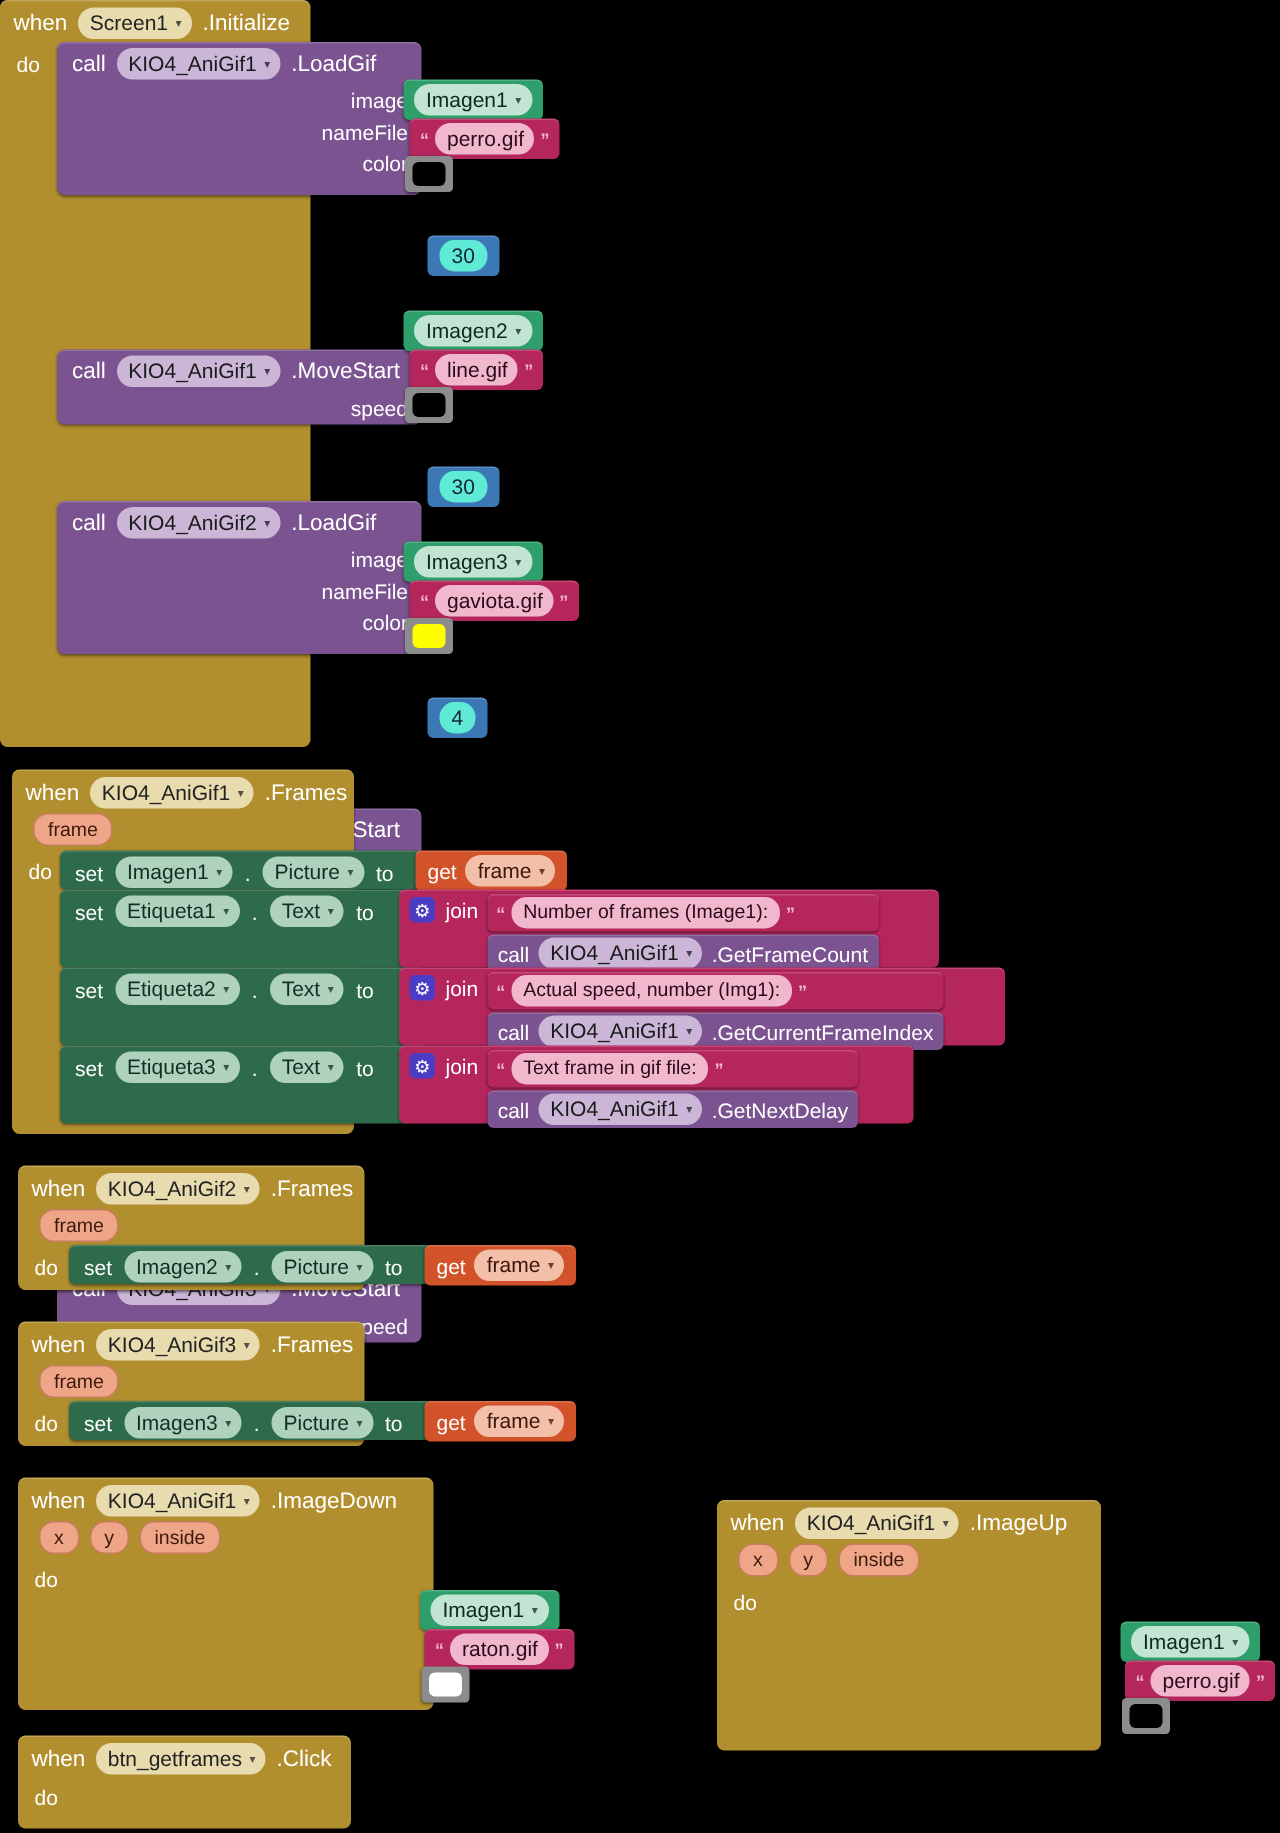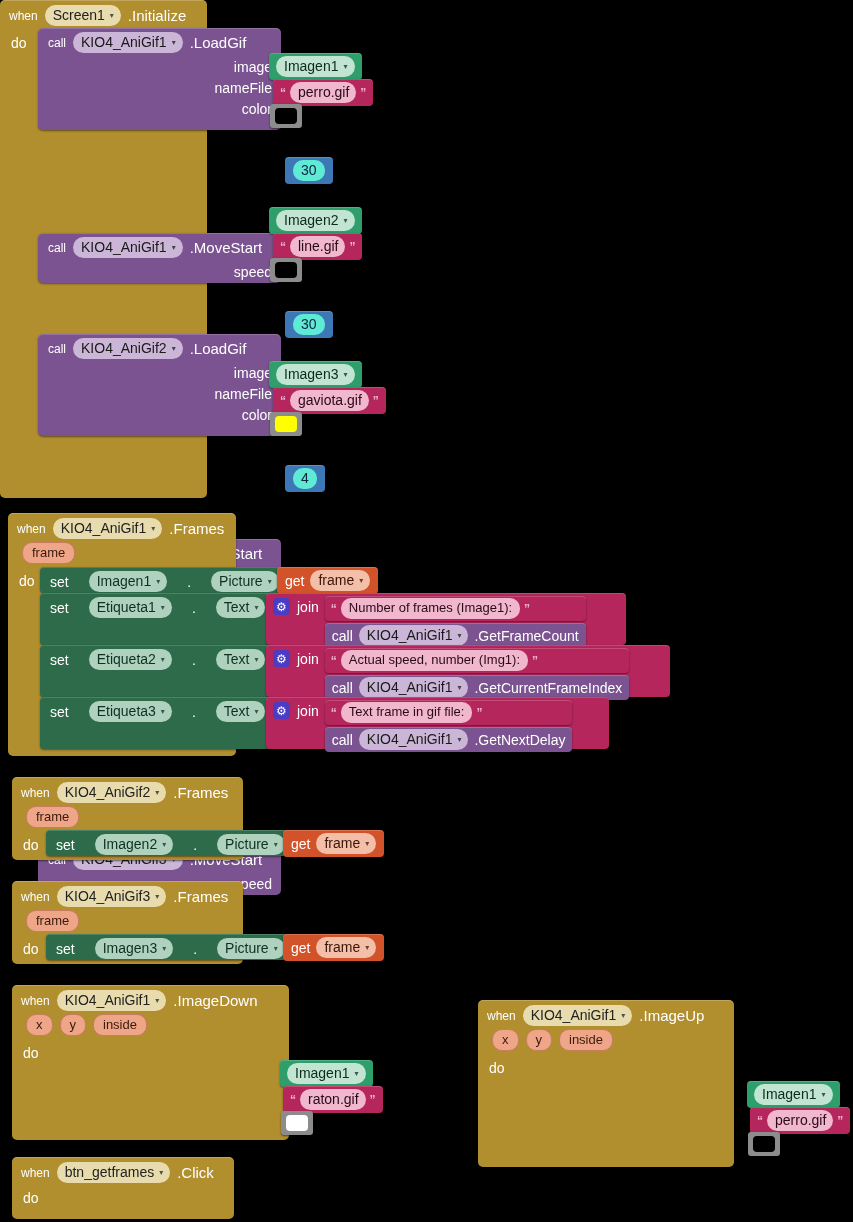--- a/index.html
+++ b/index.html
@@ -17,21 +17,21 @@
 
   .evt {                    
     background: #B18E2E;
     border-radius: 5px;
     box-shadow: inset 0 1px 0 rgba(255,255,255,.22), 0 1px 2px rgba(0,0,0,.5);
   }
   .evt-head { display: flex; align-items: center; gap: 7px; padding: 5px 9px 3px 9px; }
   .evt-params { display: flex; align-items: center; gap: 7px; padding: 0 9px 3px 22px; }
   .do-lbl { color: #fff; font-size: 14px; padding: 6px 8px 0 11px; }
 
-  .kw { color: #fff; font-size: 12px; }
+  .kw { color: #fff; font-size: 15px; }
   .mname { color: #fff; font-size: 15px; }
 
   
   .fld {
     display: inline-flex; align-items: center; gap: 5px;
     border-radius: 11px; padding: 1px 7px 2px 8px;
     font-size: 14px; line-height: 18px; white-space: nowrap;
   }
   .fld .car { font-size: 8px; opacity: .75; transform: translateY(1px); }
   .fld-gold { background: #E8DCAE; color: #222; }
@@ -61,21 +61,21 @@
              gap: 0; padding: 2px 0 3px 10px; position: relative; }
   .arg-lbl { color: #fff; font-size: 14px; padding-right: 5px; }
 
   
   .setblk {
     background: #2D6B4A;
     border-radius: 4px;
     box-shadow: inset 0 1px 0 rgba(255,255,255,.15), 0 1px 2px rgba(0,0,0,.45);
     display: flex; align-items: flex-start;
   }
-  .set-row { display: flex; align-items: center; gap: 20px; padding: 4px 8px 4px 10px; }
+  .set-row { display: flex; align-items: center; gap: 8px; padding: 4px 8px 4px 10px; }
   .dot { color: #fff; font-size: 14px; }
 
   
   .val { border-radius: 4px; display: inline-flex; align-items: center;
          box-shadow: inset 0 1px 0 rgba(255,255,255,.18), 0 1px 2px rgba(0,0,0,.45); }
   .v-green  { background: #2E9E6B; padding: 3px 7px; }
   .v-pink   { background: #B5265C; padding: 3px 7px; gap: 4px; }
   .v-blue   { background: #3B78B5; padding: 3px 8px; }
   .v-orange { background: #D2532A; padding: 3px 8px; gap: 6px; }
   .v-purple { background: #7B5390; padding: 3px 8px; gap: 6px; }

